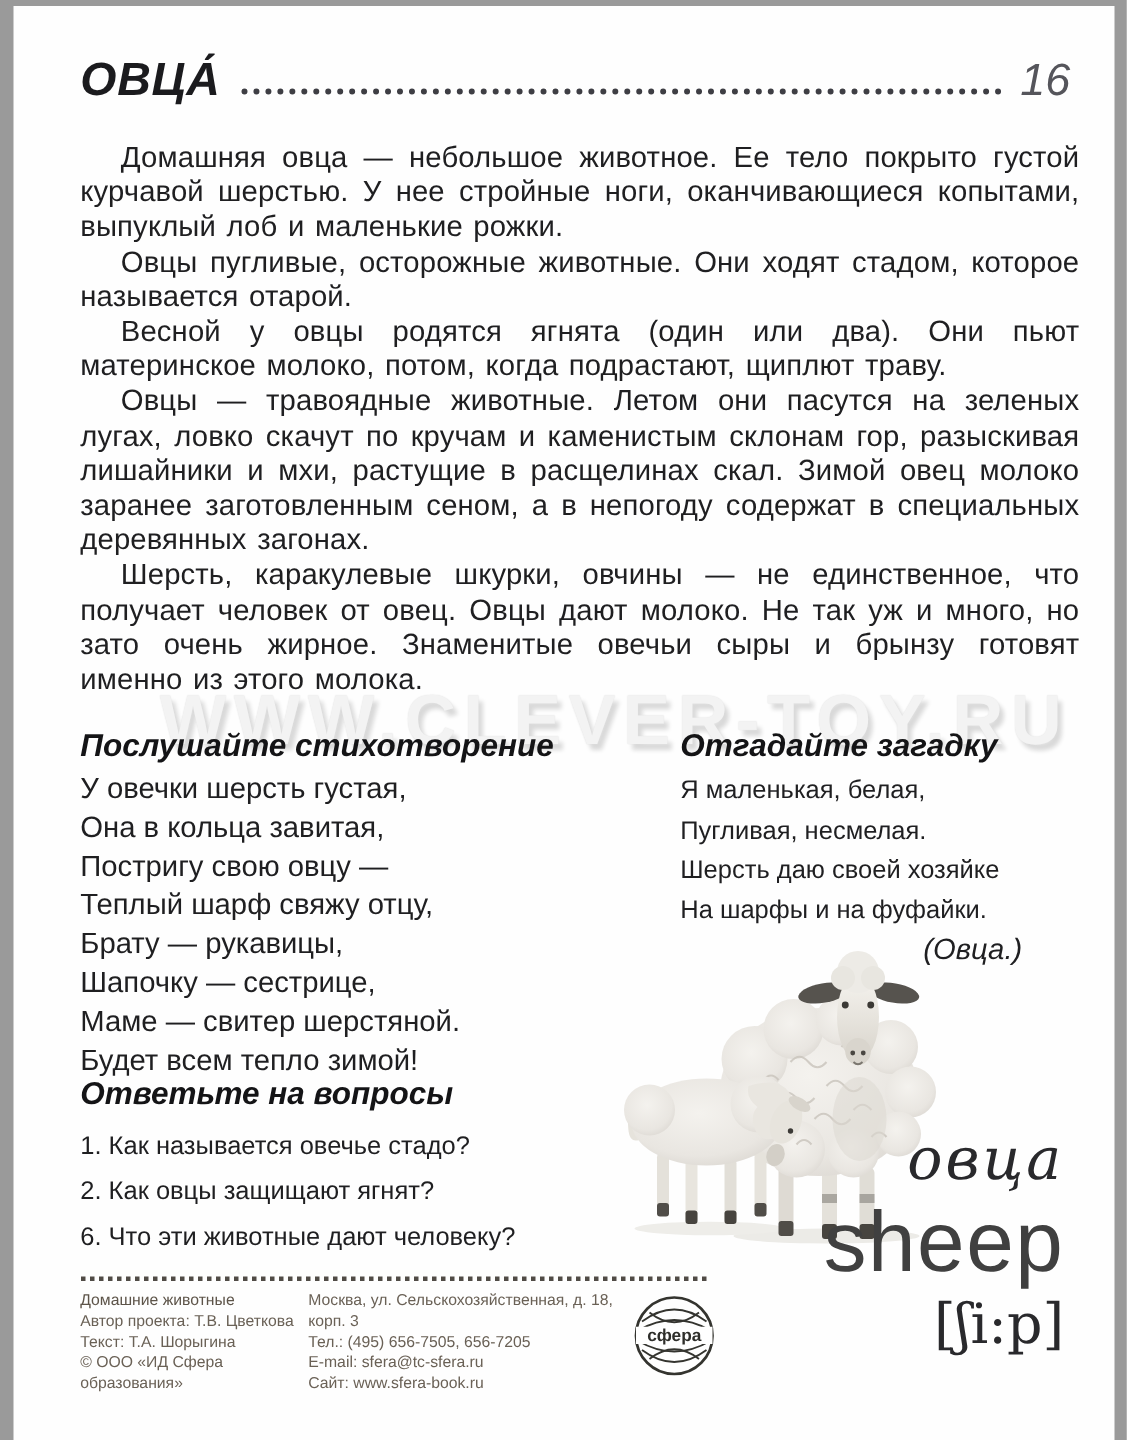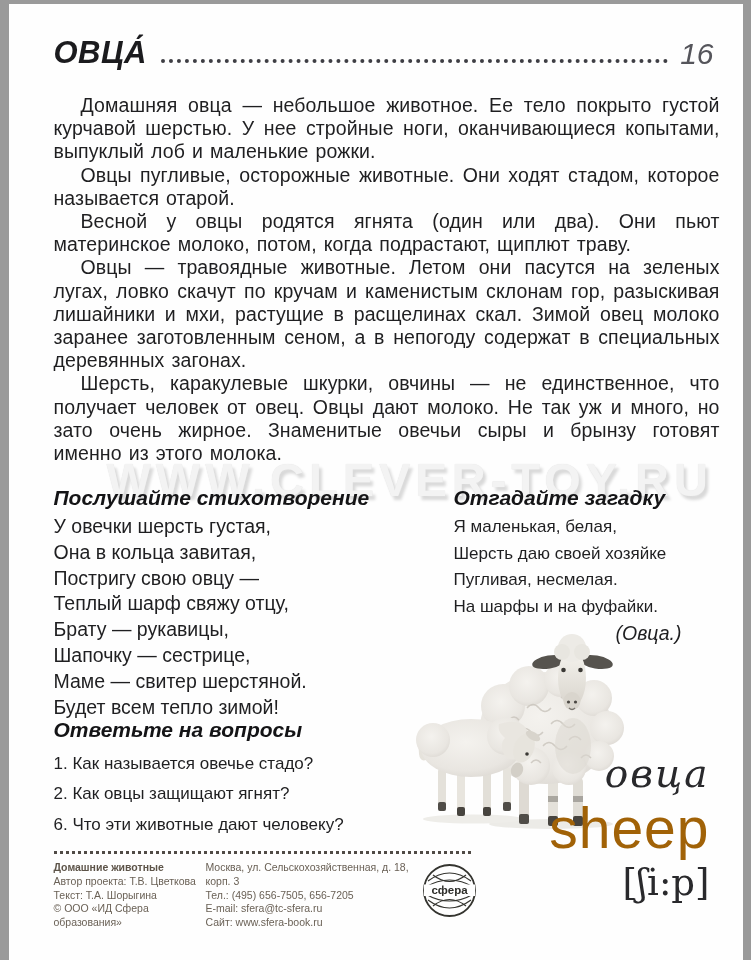--- a/index.html
+++ b/index.html
@@ -30,28 +30,28 @@
   .riddle-line { font-size:17px; line-height:26.5px; }
   .riddle-answer { font-size:19.5px; line-height:27px; font-style:italic; text-align:right; padding-right:44px; }
   .questions { position:absolute; left:45px; top:714px; width:400px; z-index:2; }
   .questions .section-heading { margin-bottom:7px; }
   .question-item { font-size:17px; line-height:30.4px; }
   
   .sheep-art { position:absolute; left:402px; top:624px; width:228px; height:202px; z-index:1; }
   
   .vocab { position:absolute; right:33px; top:746px; text-align:right; z-index:2; }
   .vocab-ru { font-family:"DejaVu Serif", serif; font-style:italic; font-size:39px; line-height:48px; letter-spacing:2px; color:#29292c; }
-  .vocab-en { font-size:57px; line-height:60px; letter-spacing:1px; color:#a16207; }
+  .vocab-en { font-size:57px; line-height:60px; letter-spacing:1px; color:#404040; }
   .vocab-tr { font-family:"DejaVu Serif", serif; font-size:37px; line-height:50px; color:#29292c; }
   
   .footer-rule { position:absolute; left:45px; top:847px; width:417px; border-top:3px dotted #504b46; z-index:2; }
   .footer-col { position:absolute; top:857px; font-size:10.5px; line-height:13.8px; color:#6a6156; z-index:2; }
   .footer-col.c1 { left:45px; width:150px; }
   .footer-col.c2 { left:197px; width:215px; }
-  .footer-series { font-weight:bold; color:#5d5449; }
+  .footer-series { font-weight:normal; color:#5d5449; }
   .logo { position:absolute; left:412px; top:858px; width:57px; height:57px; z-index:2; }
 </style>
 </head>
 <body>
 
 <div class="page">
 
   <div class="header">
     <span class="page-title">ОВЦА́</span>
     <span class="leader"></span>
@@ -76,22 +76,22 @@
     <div class="poem-line">Теплый шарф свяжу отцу,</div>
     <div class="poem-line">Брату — рукавицы,</div>
     <div class="poem-line">Шапочку — сестрице,</div>
     <div class="poem-line">Маме — свитер шерстяной.</div>
     <div class="poem-line">Будет всем тепло зимой!</div>
   </div>
 
   <div class="riddle">
     <div class="section-heading">Отгадайте загадку</div>
     <div class="riddle-line">Я маленькая, белая,</div>
+    <div class="riddle-line">Пугливая, несмелая.</div>
     <div class="riddle-line">Шерсть даю своей хозяйке</div>
-    <div class="riddle-line">Пугливая, несмелая.</div>
     <div class="riddle-line">На шарфы и на фуфайки.</div>
     <div class="riddle-answer">(Овца.)</div>
   </div>
 
   <div class="questions">
     <div class="section-heading">Ответьте на вопросы</div>
     <div class="question-item">1. Как называется овечье стадо?</div>
     <div class="question-item">2. Как овцы защищают ягнят?</div>
     <div class="question-item">6. Что эти животные дают человеку?</div>
   </div>

